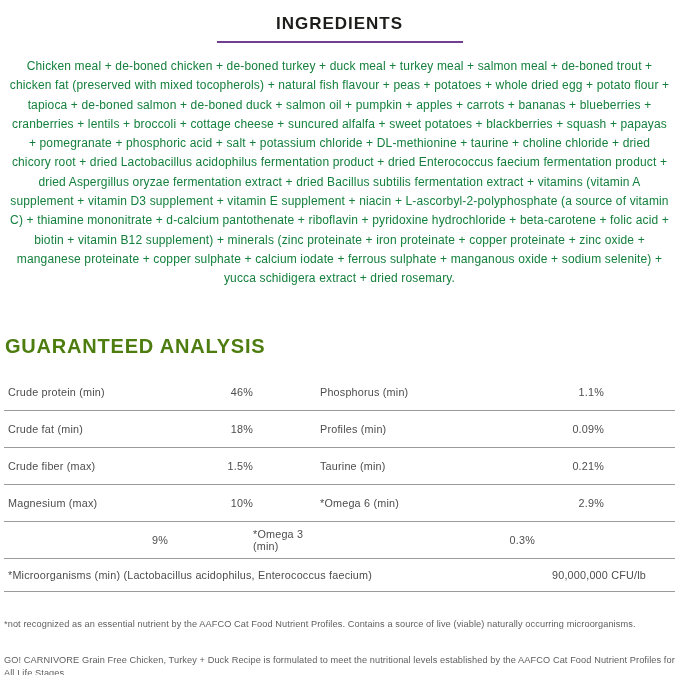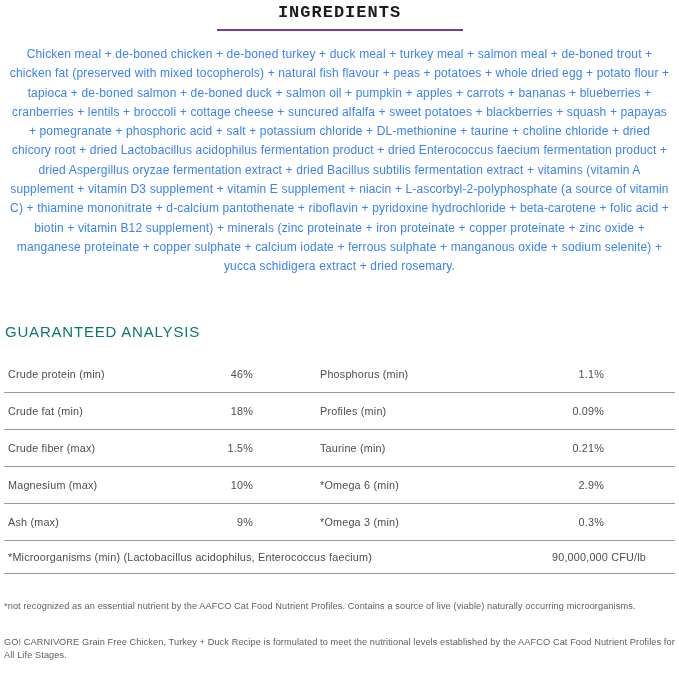--- a/index.html
+++ b/index.html
@@ -7,50 +7,49 @@
   body {
     width: 679px; height: 675px;
     overflow: hidden;
     font-family: "Liberation Sans", sans-serif;
     color: #4b4b4b;
   }
   .page { position: relative; width: 679px; height: 675px; background: #ffffff; }
 
   
   .ing-title {
-    padding-top: 3px;
+    padding-top: 14px;
     text-align: center;
     font-size: 17px;
     font-weight: bold;
     letter-spacing: 1px;
     color: #1d1d1b;
-    font-family: Liberation Mono, monospace;
   }
   .ing-underline {
     width: 246px; height: 2px;
     margin: 7px auto 0 auto;
     background: #713f92;
   }
   .ing-text {
     width: 662px;
     margin: 14px auto 0 auto;
     text-align: center;
     font-size: 12px;
     line-height: 19.3px;
     letter-spacing: 0.15px;
-    color: #3b82f6;
+    color: #15803d;
   }
 
   
   .ga-title {
     margin: 46px 0 0 5px;
-    font-size: 15px;
-    font-weight: normal;
+    font-size: 20px;
+    font-weight: bold;
     letter-spacing: 0.8px;
-    color: #0f766e;
+    color: #4d7c0f;
   }
   .ga-table {
     margin: 16px 4px 0 4px;
     font-size: 10.8px;
     color: #4d4d4d;
     letter-spacing: 0.2px;
   }
   .ga-row {
     display: grid;
     grid-template-columns: 160px 85px 67px 215px 69px 1fr;
@@ -135,21 +134,20 @@
           <div class="ga-row">
             <div class="label">Magnesium (max)</div>
             <div class="value">10%</div>
             <div class="gap"></div>
             <div class="label">*Omega 6 (min)</div>
             <div class="value">2.9%</div>
             <div class="trailing"></div>
           </div>
 
           <div class="ga-row">
-            <div class="label">Ash (max)</div>
             <div class="value">9%</div>
             <div class="gap"></div>
             <div class="label">*Omega 3 (min)</div>
             <div class="value">0.3%</div>
             <div class="trailing"></div>
           </div>
         </div>
       <div class="ga-footer-row">
         <div class="label">*Microorganisms (min) (Lactobacillus acidophilus, Enterococcus faecium)</div>
         <div class="value">90,000,000 CFU/lb</div>

